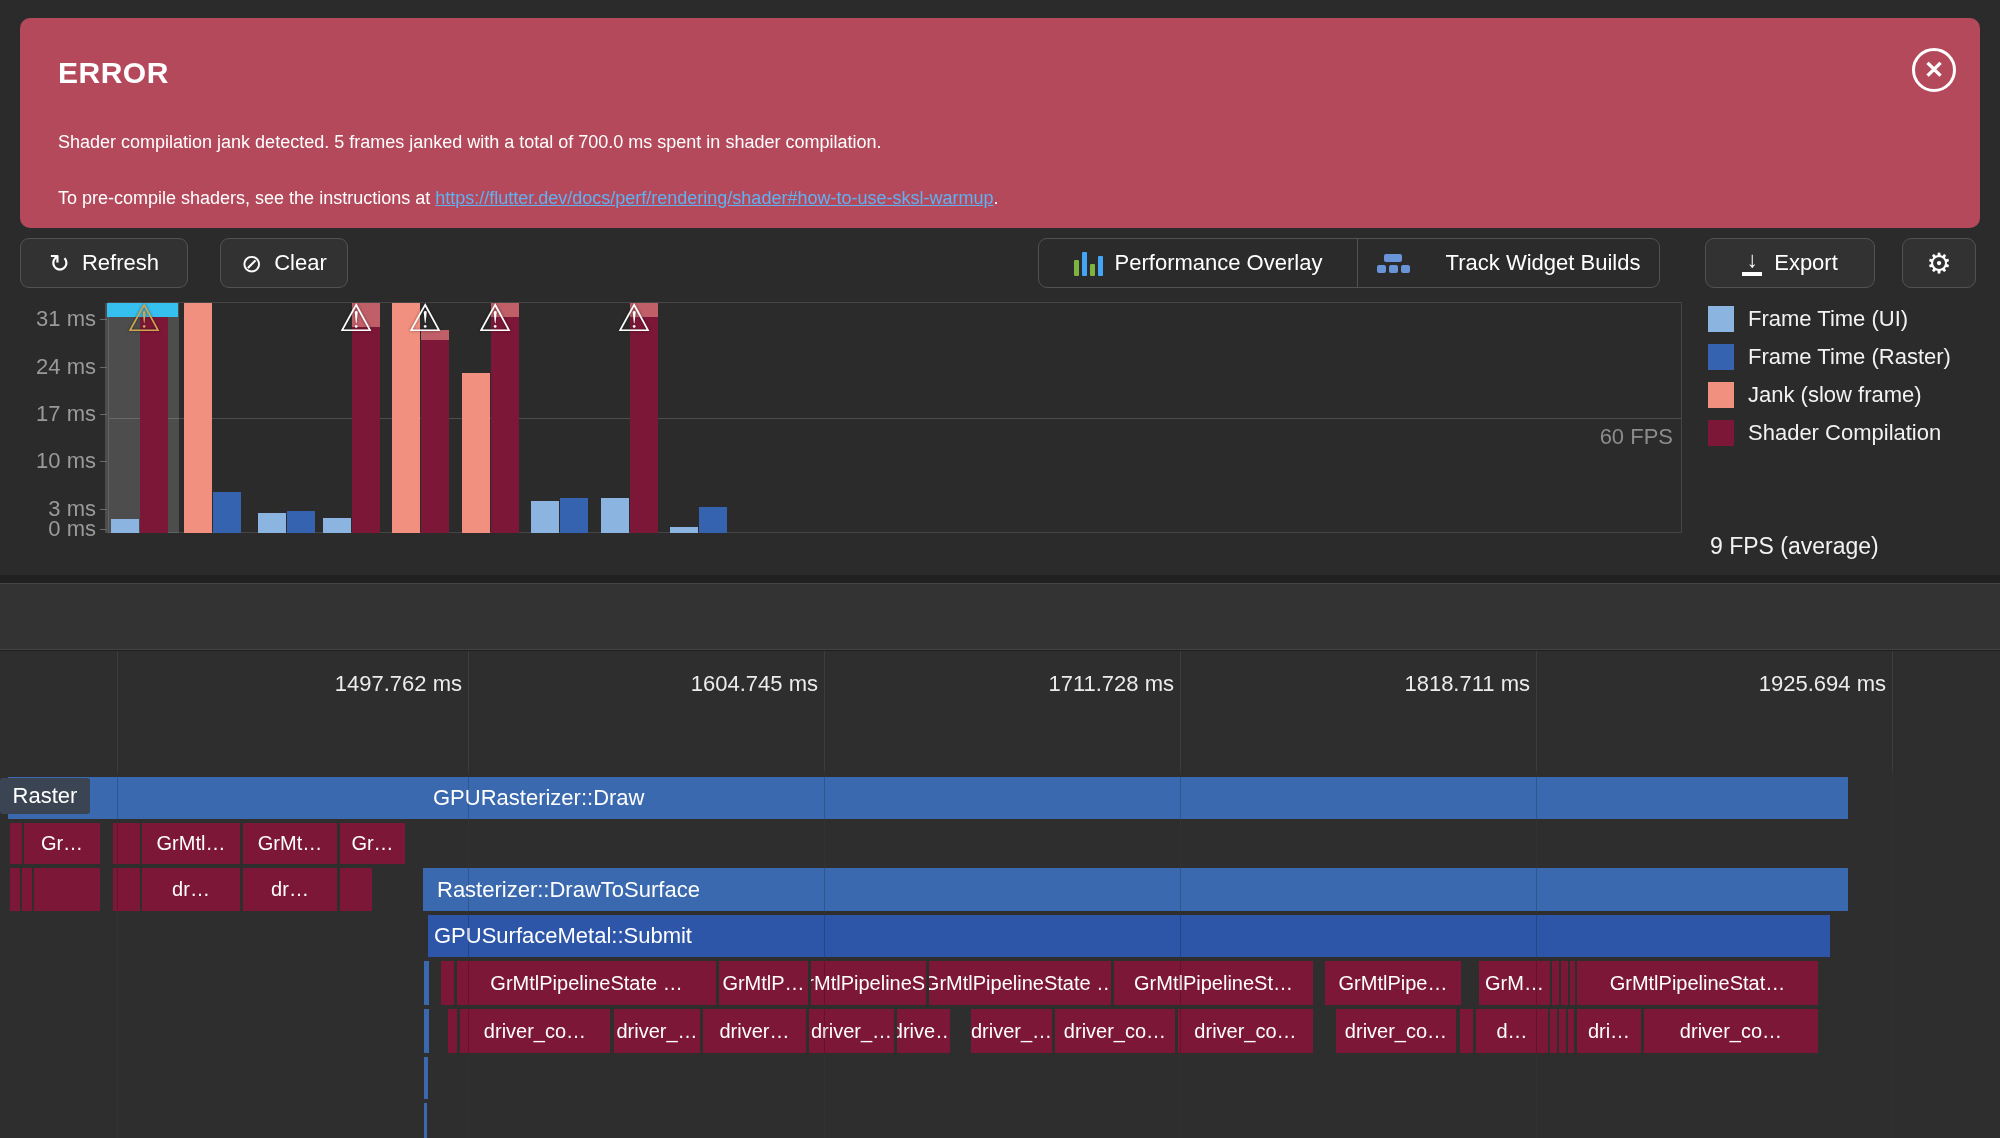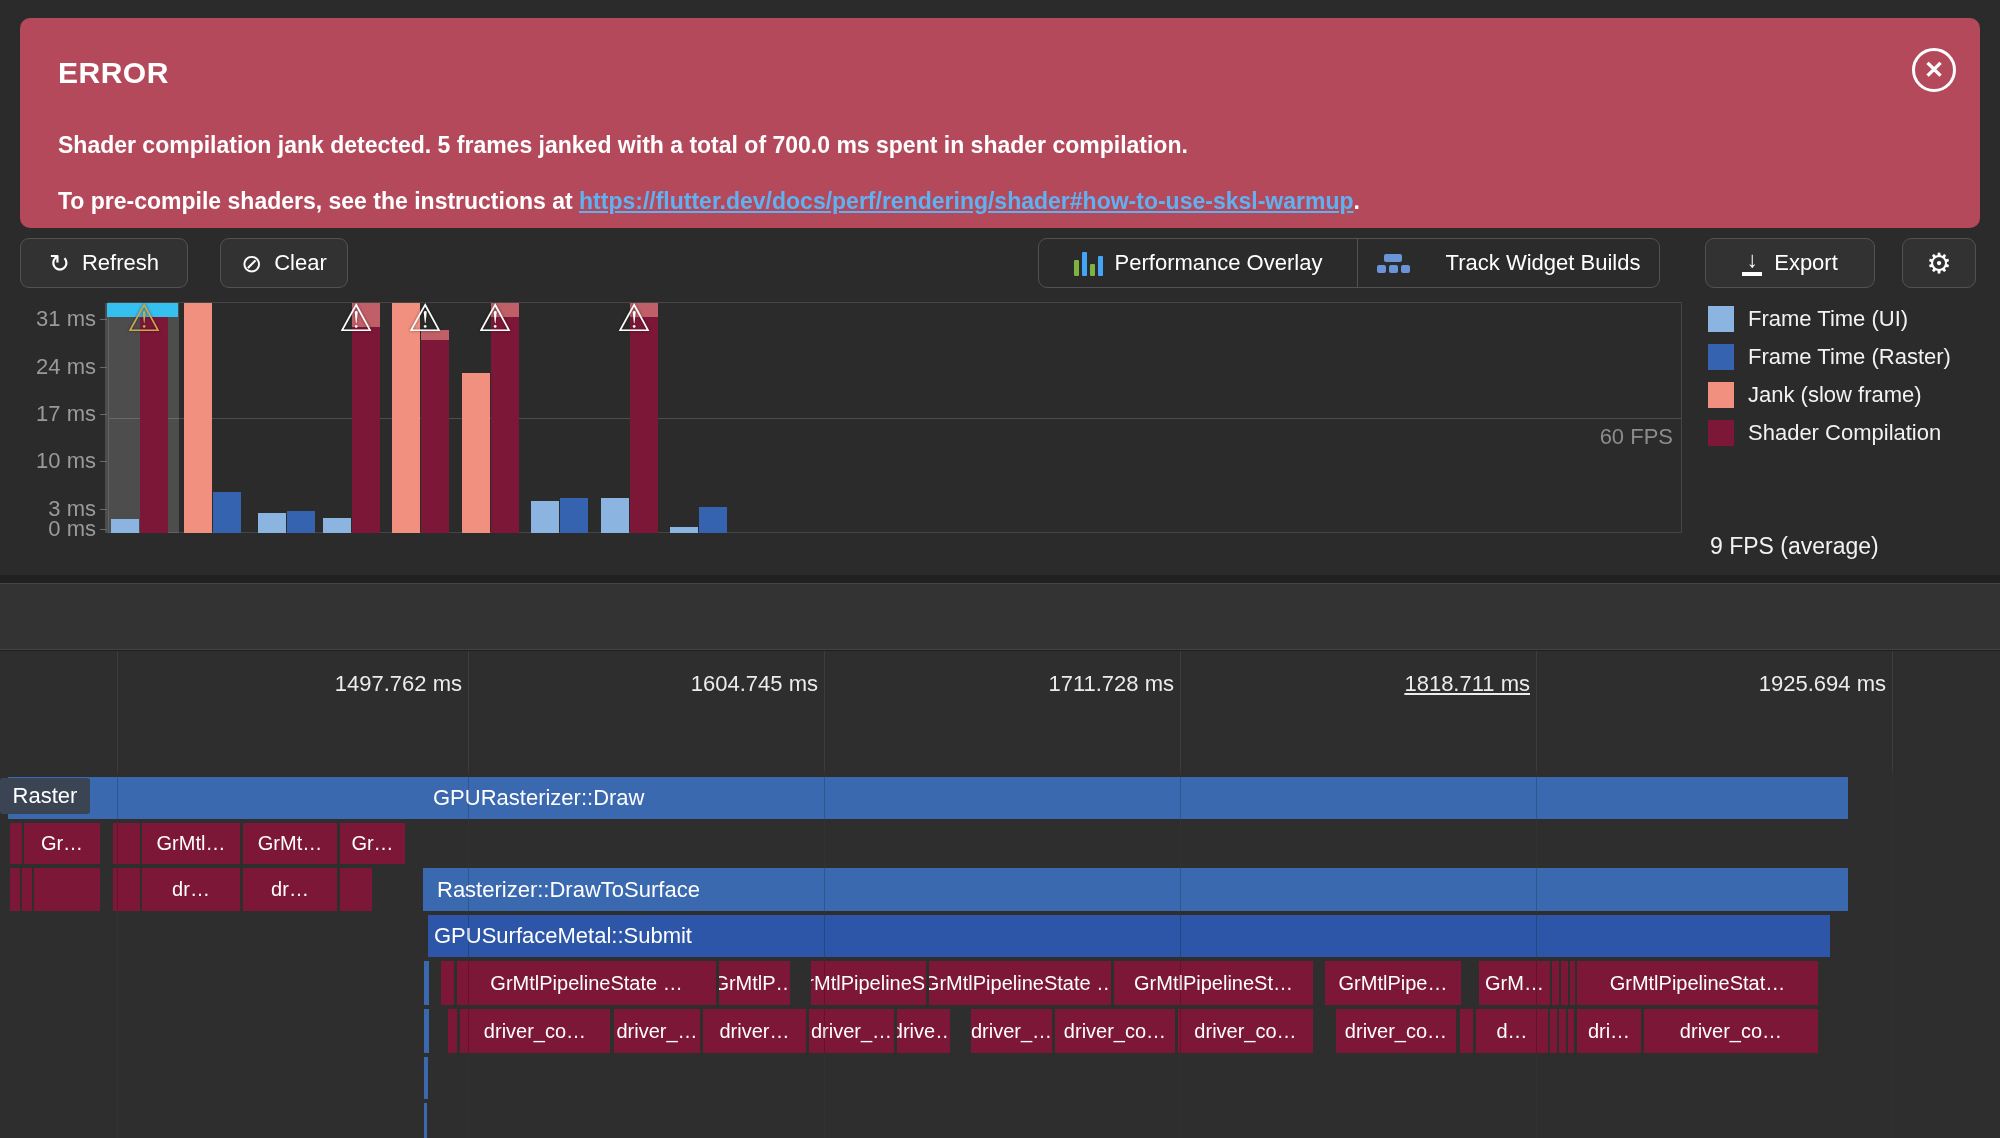--- a/index.html
+++ b/index.html
@@ -5,21 +5,21 @@
   * { margin:0; padding:0; box-sizing:border-box; }
   html,body { background:#2b2b2b; }
   #screen {
     position:relative; width:2000px; height:1138px; overflow:hidden;
     background:#2b2b2b; font-family:"Liberation Sans", sans-serif; color:#fff;
   }
   .abs { position:absolute; }
   
   #banner { left:20px; top:18px; width:1960px; height:210px; background:#b5495c; border-radius:10px; }
   #banner-title { left:38px; top:38px; font-size:30px; font-weight:bold; letter-spacing:.5px; }
-  .banner-line { left:38px; font-size:23px; color:#fff;font-weight:bold; }
+  .banner-line { left:38px; font-size:18px; color:#fff; }
   #banner-line1 { top:114px; }
   #banner-line2 { top:170px; }
   #banner-link { color:#5fb2f2; text-decoration:underline; }
   #banner-close { right:24px; top:30px; width:44px; height:44px; border:3px solid #fff; border-radius:50%;
     display:flex; align-items:center; justify-content:center; font-size:24px; font-weight:bold; cursor:pointer; }
   
   .btn { top:238px; height:50px; border:1px solid #525252; border-radius:9px; background:#323232;
     display:flex; align-items:center; justify-content:center; gap:12px; font-size:22px; color:#fff; cursor:pointer; }
   .btn .ico { font-size:25px; line-height:1; }
   #btn-refresh { left:20px; width:168px; }
@@ -199,21 +199,21 @@
 
   <div class="gridline abs" style="position: absolute; left: 117px;"></div>
       <div class="gridline abs" style="position: absolute; left: 468px;"></div>
       <div class="gridline abs" style="position: absolute; left: 824px;"></div>
       <div class="gridline abs" style="position: absolute; left: 1180px;"></div>
       <div class="gridline abs" style="position: absolute; left: 1536px;"></div>
       <div class="gridline abs" style="position: absolute; left: 1892px;"></div>
       <div class="ax-lbl abs" style="position: absolute; left: 222px;">1497.762 ms</div>
       <div class="ax-lbl abs" style="position: absolute; left: 578px;">1604.745 ms</div>
       <div class="ax-lbl abs" style="position: absolute; left: 934px;">1711.728 ms</div>
-      <div class="ax-lbl abs" style="position: absolute; left: 1290px; text-decoration: underline;">1818.711 ms</div>
+      <div class="ax-lbl abs" style="position: absolute; left: 1290px;">1818.711 ms</div>
       <div class="ax-lbl abs" style="position: absolute; left: 1646px;">1925.694 ms</div>
       <div class="frow abs" style="position: absolute; top: 126px; height: 42px;">
         <div class="fbar" style="position: absolute; left: 8px; width: 1840px; background: rgb(59, 105, 175); padding-left: 425px;">
           <span>GPURasterizer::Draw</span>
         </div>
         <div id="chip-raster">Raster</div>
       </div>
       <div class="frow abs" style="position: absolute; top: 172px; height: 41px;">
         <div class="fseg" style="position: absolute; left: 10px; width: 12px; background: rgb(125, 23, 55);"></div>
         <div class="fseg" style="position: absolute; left: 24px; width: 76px; background: rgb(125, 23, 55);">
@@ -249,21 +249,21 @@
       <div class="frow abs" style="position: absolute; top: 264px; height: 42px;">
         <div class="fbar" style="position: absolute; left: 428px; width: 1402px; background: rgb(45, 86, 168); padding-left: 6px;">
           <span>GPUSurfaceMetal::Submit</span>
         </div>
       </div>
       <div class="frow abs" style="position: absolute; top: 310px; height: 44px;">
         <div class="fseg" style="position: absolute; left: 441px; width: 13px; background: rgb(125, 23, 55);"></div>
         <div class="fseg" style="position: absolute; left: 457px; width: 259px; background: rgb(125, 23, 55);">
           <span>GrMtlPipelineState …</span>
         </div>
-        <div class="fseg" style="position: absolute; left: 719px; width: 71px; background: rgb(125, 23, 55);">
+        <div class="fseg" style="position: absolute; left: 719px; width: 89px; background: rgb(125, 23, 55);">
           <span>GrMtlP…</span>
         </div>
         <div class="fseg" style="position: absolute; left: 811px; width: 115px; background: rgb(125, 23, 55);">
           <span>GrMtlPipelineS…</span>
         </div>
         <div class="fseg" style="position: absolute; left: 929px; width: 182px; background: rgb(125, 23, 55);">
           <span>GrMtlPipelineState …</span>
         </div>
         <div class="fseg" style="position: absolute; left: 1114px; width: 199px; background: rgb(125, 23, 55);">
           <span>GrMtlPipelineSt…</span>

